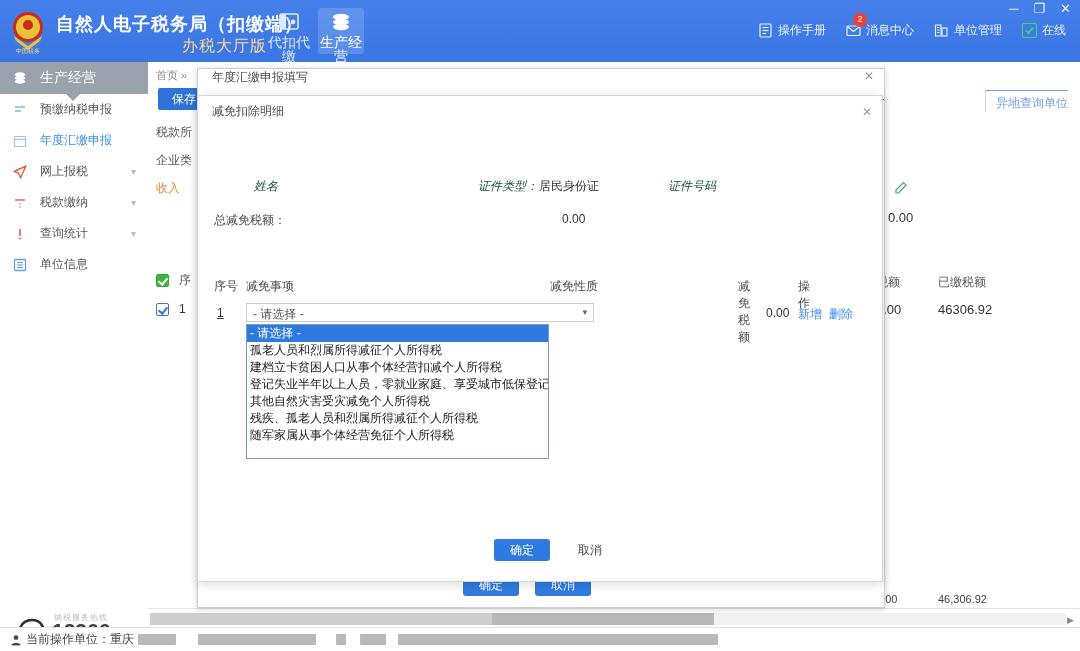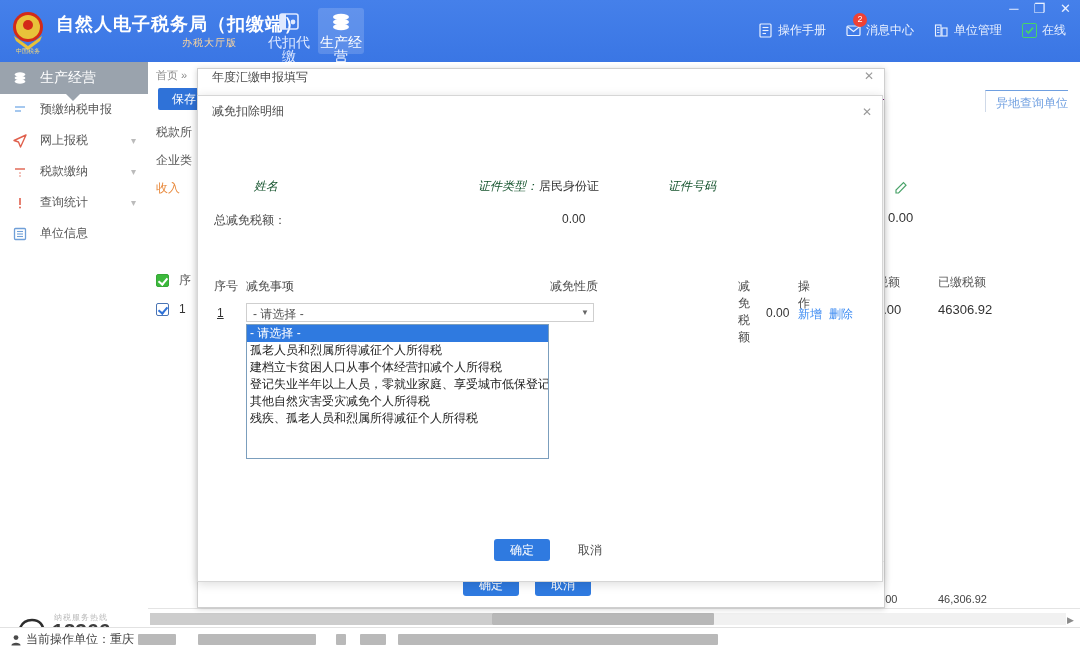--- a/index.html
+++ b/index.html
@@ -28,21 +28,21 @@
   .emblem {
     position: absolute; left: 6px; top: 8px; width: 44px; height: 46px;
   }
   .app-title {
     position: absolute; left: 56px; top: 12px;
     color: #fff; font-size: 18px; font-weight: bold; letter-spacing: 1px;
     white-space: nowrap;
   }
   .app-sub {
     position: absolute; left: 182px; top: 36px;
-    color: #ffd79a; font-size: 10px; letter-spacing: 1px;
+    color: #ffd79a; font-size: 16px; letter-spacing: 1px;
   }
   .hdr-mod {
     position: absolute; top: 8px; width: 46px; height: 46px;
     text-align: center; cursor: pointer; border-radius: 3px;
     color: #dfe9ff;
   }
   .hdr-mod.active { background: rgba(255,255,255,0.16); color:#ffffff; }
   .hdr-mod .mi { display:block; height: 24px; margin-top: 3px; }
   .hdr-mod .ml { display:block; font-size: 14px; line-height: 14px; }
   .hdr-right { position: absolute; right: 14px; top: 22px; display: flex; align-items: center; gap: 20px; }
@@ -294,20 +294,29 @@
     <div class="side-item">
       <span class="side-ico">
         <svg width="16" height="16" viewBox="0 0 16 16">
             <line x1="3" y1="5" x2="13" y2="5" stroke="#7fb0e8" stroke-width="1.4"></line>
             <line x1="3" y1="9" x2="9" y2="9" stroke="#7fb0e8" stroke-width="1.4"></line>
           </svg>
       </span>
       <span class="lbl">预缴纳税申报</span>
     </div>
 
+    <div class="side-item active">
+      <span class="side-ico">
+        <svg width="16" height="16" viewBox="0 0 16 16">
+            <rect x="2.5" y="3.5" width="11" height="10" rx="1" fill="none" stroke="#9dc4f0" stroke-width="1.2"></rect>
+            <line x1="2.5" y1="6.3" x2="13.5" y2="6.3" stroke="#9dc4f0" stroke-width="1.2"></line>
+          </svg>
+      </span>
+      <span class="lbl">年度汇缴申报</span>
+    </div>
 
     <div class="side-item">
       <span class="side-ico">
         <svg width="16" height="16" viewBox="0 0 16 16">
             <path d="M14 2 L2 7.5 L6.5 9 L8.5 14 Z" fill="none" stroke="#e0604d" stroke-width="1.4" stroke-linejoin="round"></path>
           </svg>
       </span>
       <span class="lbl">网上报税</span>
       <span class="chev">▾</span>
     </div>
@@ -455,20 +464,21 @@
     </div>
 
     <div class="listbox">
       <div class="items">
         <div class="lb-item sel">- 请选择 -</div>
         <div class="lb-item">孤老人员和烈属所得减征个人所得税</div>
         <div class="lb-item">建档立卡贫困人口从事个体经营扣减个人所得税</div>
         <div class="lb-item">登记失业半年以上人员，零就业家庭、享受城市低保登记失业人</div>
         <div class="lb-item">其他自然灾害受灾减免个人所得税</div>
         <div class="lb-item">残疾、孤老人员和烈属所得减征个人所得税</div>
+        <div class="lb-item">随军家属从事个体经营免征个人所得税</div>
       </div>
 
     </div>
 
     <div class="inner-foot">
       <div style="position:absolute;left:296px;top:18px;display:flex;gap:22px;align-items:center;">
         <button class="btn-blue">确定</button>
         <button class="btn-plain">取消</button>
       </div>
     </div>

